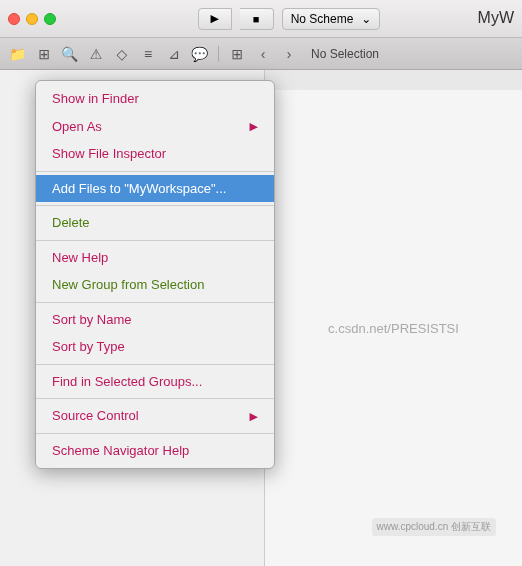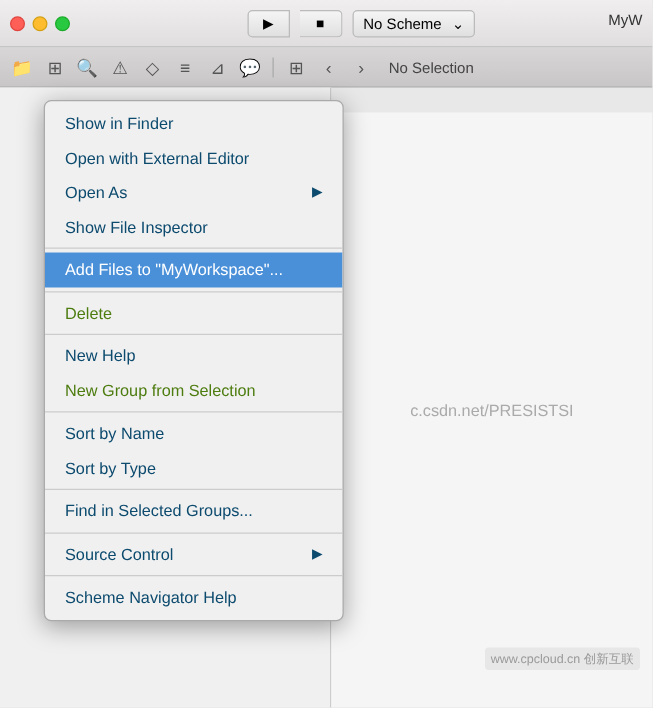--- a/index.html
+++ b/index.html
@@ -80,21 +80,21 @@
       display: flex;
       align-items: center;
       gap: 8px;
       cursor: pointer;
     }
 
     .workspace-title {
       position: absolute;
       right: 8px;
       top: 9px;
-      font-size: 12px;
+      font-size: 16px;
       color: #333;
       font-weight: 500;
     }
 
     
     .nav-toolbar {
       height: 32px;
       background: linear-gradient(to bottom, #d8d6d7, #c8c6c7);
       border-bottom: 1px solid #aaa;
       display: flex;
@@ -152,21 +152,21 @@
       display: flex;
       align-items: center;
       justify-content: center;
       position: relative;
       margin-top: 20px;
     }
 
     .watermark {
       position: absolute;
       bottom: 30px;
-      right: 10px;
+      right: 26px;
       font-size: 10px;
       color: #999;
       background: rgba(200,200,200,0.3);
       padding: 2px 5px;
       border-radius: 3px;
       text-align: center;
     }
 
     
     .context-menu {
@@ -179,21 +179,21 @@
       border-radius: 6px;
       box-shadow: 0 4px 20px rgba(0,0,0,0.35);
       z-index: 100;
       overflow: hidden;
       padding: 4px 0;
     }
 
     .menu-item {
       padding: 4px 16px;
       font-size: 13px;
-      color: #0c4a6e;
+      color: #be185d;
       cursor: pointer;
       display: flex;
       align-items: center;
       justify-content: space-between;
       line-height: 1.5;
     }
 
     .menu-item.highlighted {
       background: #4a90d9;
       color: white;
@@ -268,23 +268,20 @@
 <div class="main-area">
 
   <div class="left-panel">
 
     <div class="context-menu">
 
     <div class="menu-item">
           <span class="menu-item-label">Show in Finder</span>
         </div>
         <div class="menu-item">
-          <span class="menu-item-label">Open with External Editor</span>
-        </div>
-        <div class="menu-item">
           <span class="menu-item-label">Open As</span>
           <span class="menu-arrow">▶</span>
         </div>
         <div class="menu-item">
           <span class="menu-item-label">Show File Inspector</span>
         </div>
         <div class="menu-separator"></div>
         <div class="menu-item highlighted">
           <span class="menu-item-label">Add Files to "MyWorkspace"...</span>
         </div>

